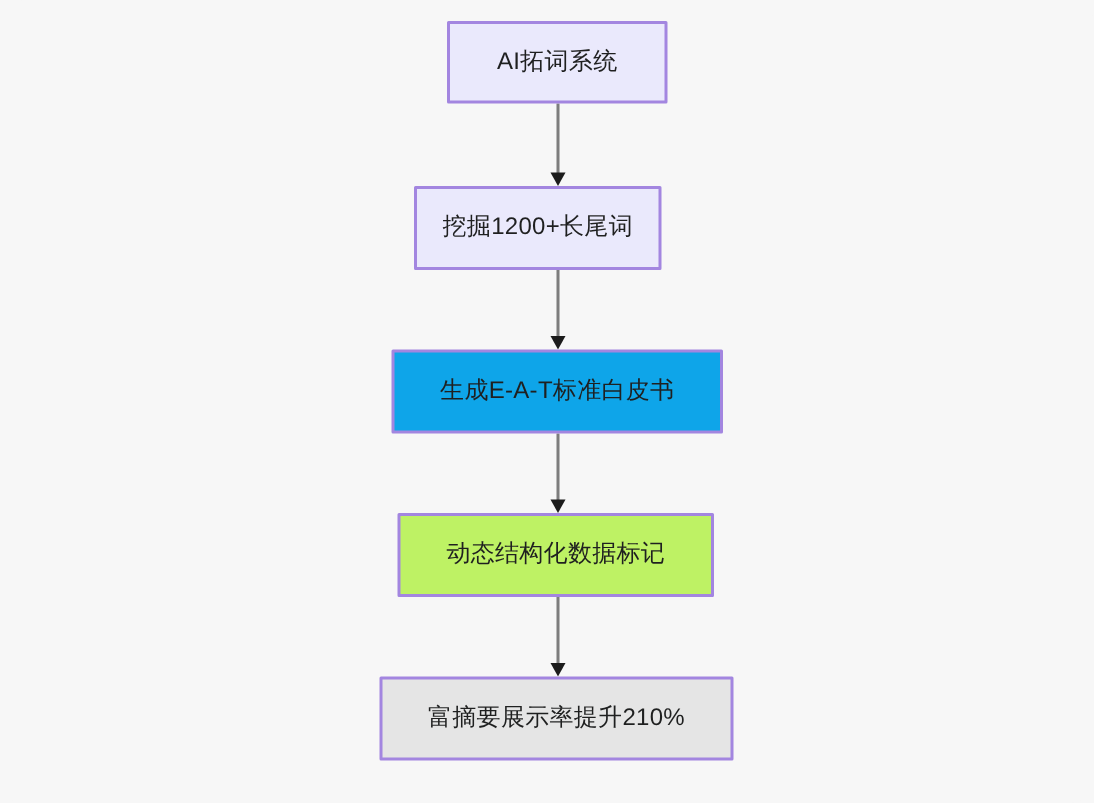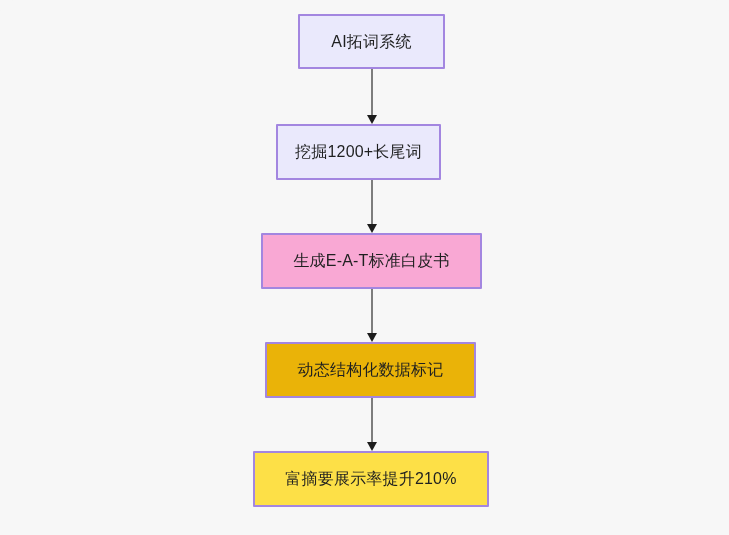--- a/index.html
+++ b/index.html
@@ -76,22 +76,22 @@
     <div class="edge" style="left: 371px; top: 398px; width: 2px; height: 53px;">
       <div class="edge-line" style="height: 46px; background: rgb(125, 125, 125);"></div>
       <div class="edge-arrow" style="top: 44px; border-top-color: rgb(28, 28, 28);"></div>
     </div>
     <div class="node" style="left: 298px; top: 14px; width: 147px; height: 55px; background: rgb(234, 233, 252); border-color: rgb(163, 134, 224);">
       <span class="node-label" style="color: rgb(31, 32, 32);">AI拓词系统</span>
     </div>
     <div class="node" style="left: 276px; top: 124px; width: 165px; height: 56px; background: rgb(234, 233, 252); border-color: rgb(163, 134, 224);">
       <span class="node-label" style="color: rgb(31, 32, 32);">挖掘1200+长尾词</span>
     </div>
-    <div class="node" style="left: 261px; top: 233px; width: 221px; height: 56px; background: #f9a8d4; border-color: rgb(163, 134, 224);">
+    <div class="node" style="left: 261px; top: 233px; width: 221px; height: 56px; background: #0ea5e9; border-color: rgb(163, 134, 224);">
       <span class="node-label" style="color: rgb(31, 32, 32);">生成E-A-T标准白皮书</span>
     </div>
-    <div class="node" style="left: 265px; top: 342px; width: 211px; height: 56px; background: #eab308; border-color: rgb(163, 134, 224);">
+    <div class="node" style="left: 265px; top: 342px; width: 211px; height: 56px; background: #bef264; border-color: rgb(163, 134, 224);">
       <span class="node-label" style="color: rgb(31, 32, 32);">动态结构化数据标记</span>
     </div>
-    <div class="node" style="left: 253px; top: 451px; width: 236px; height: 56px; background: #fde047; border-color: rgb(163, 134, 224);">
+    <div class="node" style="left: 253px; top: 451px; width: 236px; height: 56px; background: #e5e5e5; border-color: rgb(163, 134, 224);">
       <span class="node-label" style="color: rgb(31, 32, 32);">富摘要展示率提升210%</span>
     </div>
   </div>
 
 </body></html>

